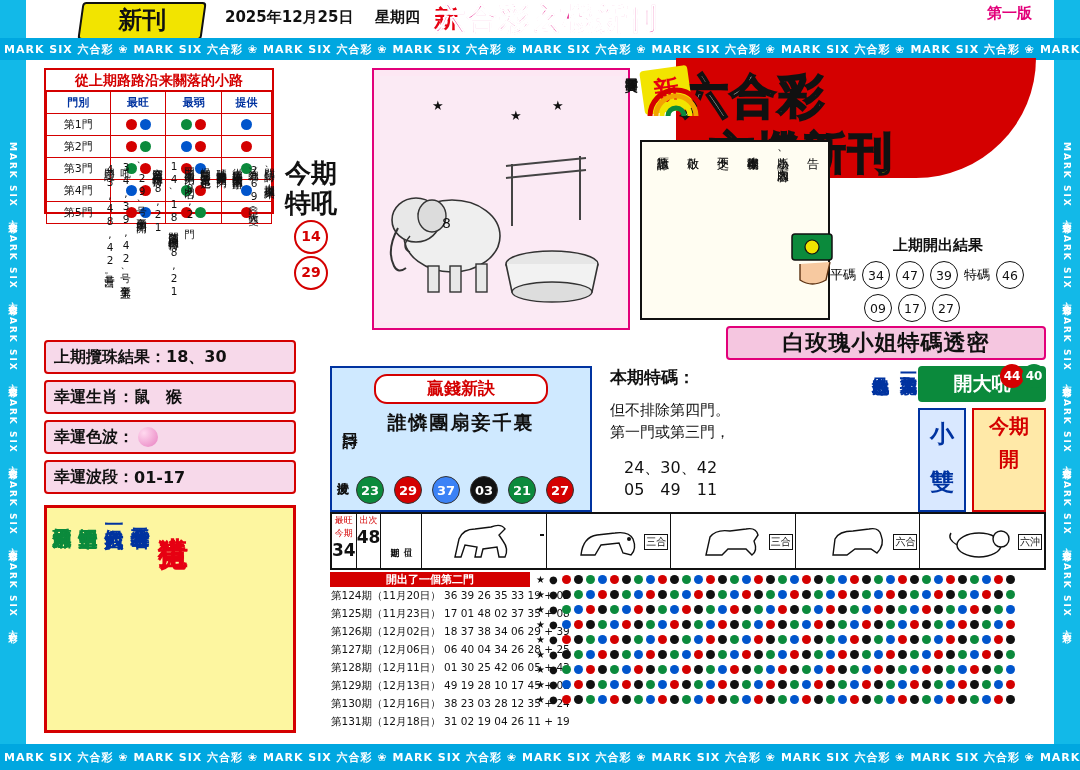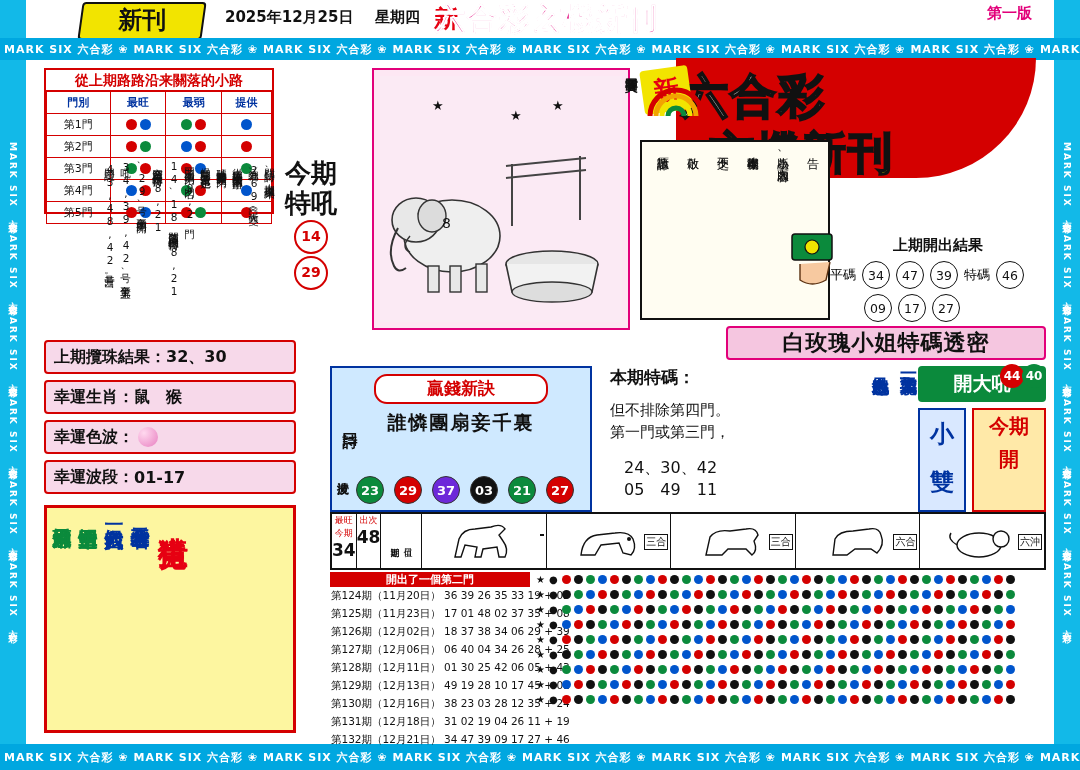--- a/index.html
+++ b/index.html
@@ -453,21 +453,21 @@
       <span class="ball">09</span>
       <span class="ball">17</span>
       <span class="ball">27</span>
     </div>
   </div>
 
   <div class="panel rosebanner">白玫瑰小姐特碼透密</div>
 
   <div class="panel luckyrow" style="top:340px;">
     <span>上期攬珠結果：</span>
-    <span>32、30</span>
+    <span>18、30</span>
   </div>
   <div class="panel luckyrow" style="top:420px;">
     <span>幸運色波：</span>
     <span style="width:20px;height:20px;border-radius:50%;background:radial-gradient(circle at 6px 6px,#ffd9ef,#e87fc0);display:inline-block;margin-left:4px;"></span>
   </div>
   <div class="panel luckyrow" style="top:380px;">
     <span>幸運生肖：</span>
     <span>鼠　猴</span>
   </div>
   <div class="panel luckyrow" style="top:460px;">
@@ -486,21 +486,21 @@
   </div>
 
   <div class="panel winbox">
     <div class="wb-ttl">贏錢新訣</div>
     <div class="wb-poem">誰憐團扇妾千裏</div>
     <div class="wb-shi">詩曰</div>
     <div class="wb-bo">攪波</div>
     <div class="wb-balls">
       <span class="cball" style="background:#0b8a3c">23</span>
       <span class="cball" style="background:#d40000">29</span>
-      <span class="cball" style="background:#6d28d9">37</span>
+      <span class="cball" style="background:#3b82f6">37</span>
       <span class="cball" style="background:#111">03</span>
       <span class="cball" style="background:#0b8a3c">21</span>
       <span class="cball" style="background:#d40000">27</span>
     </div>
   </div>
 
   <div class="panel tekma">
     <div class="t1">本期特碼：</div>
     <div class="t2">
       <div>但不排除第四門。</div>
@@ -606,23 +606,20 @@
           </tr>
       <tr>
             <td>第129期（12月13日）  49 19 28 10 17 45 + 01</td>
           </tr>
       <tr>
             <td>第130期（12月16日）  38 23 03 28 12 35 + 24</td>
           </tr>
       <tr>
             <td>第131期（12月18日）  31 02 19 04 26 11 + 19</td>
           </tr>
-      <tr>
-            <td>第132期（12月21日）  34 47 39 09 17 27 + 46</td>
-          </tr>
     </tbody>
       </table>
   </div>
 
   <div class="panel dgrid" id="dotgrid">
       <div class="drow">
         <span class="dstar">★</span>
         <span class="dstar">●</span>
         <span class="ddot" style="background: rgb(212, 0, 0);"></span>
         <span class="ddot" style="background: rgb(17, 17, 17);"></span>

